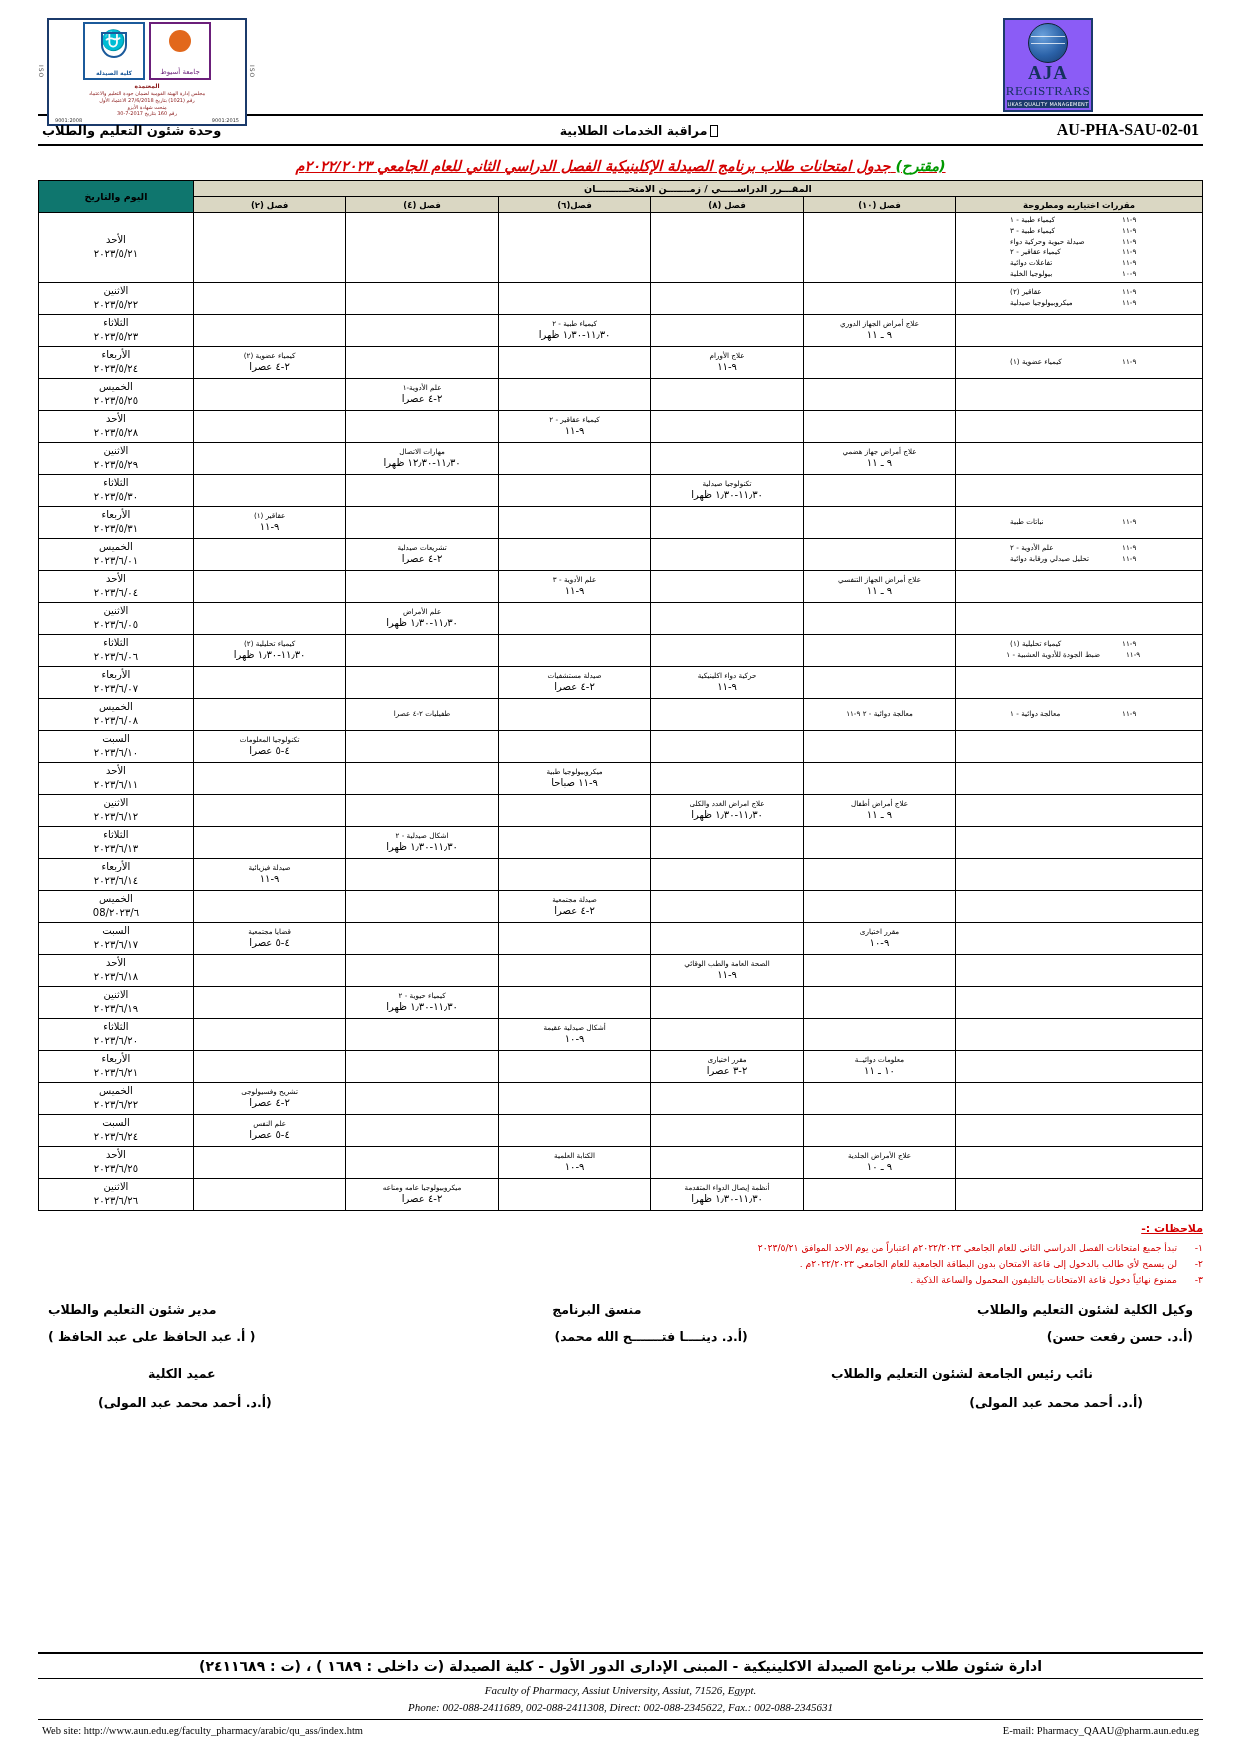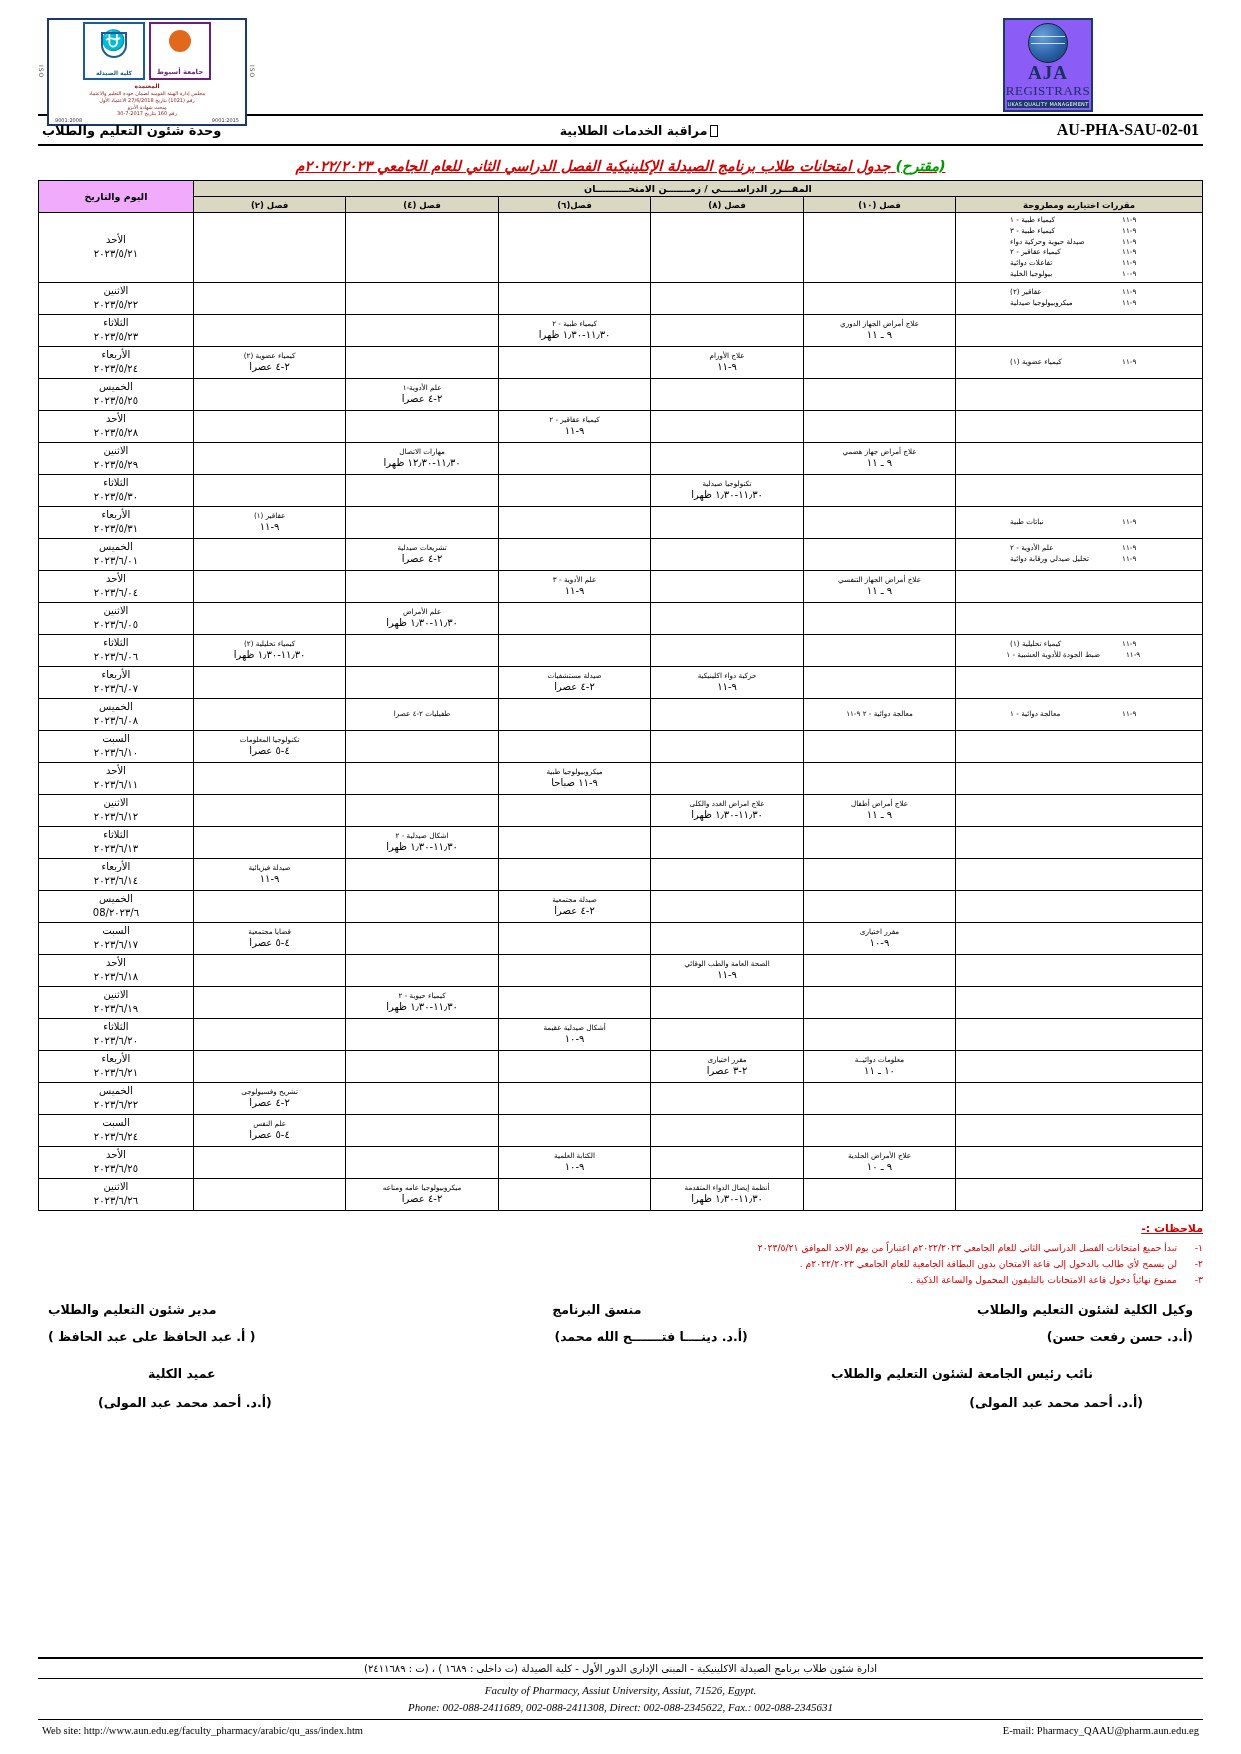--- a/index.html
+++ b/index.html
@@ -36,21 +36,21 @@
   .aja-bar { margin-top:1px; width:82px; background:#1b3a6b; color:#fff; font-size:5px; text-align:center; letter-spacing:.3px; padding:1px 0; }
 
   .logo-right { display:flex; align-items:center; gap:2px; }
   .iso-side { font-size:6px; color:#4a4a4a; letter-spacing:1px; writing-mode:vertical-rl; }
   .cert-box { border:2px solid #1b3a6b; padding:2px 4px 1px; background:#fff; width:200px; }
   .cert-emblems { display:flex; gap:4px; justify-content:center; }
   .emb { width:62px; height:58px; border:2px solid #6b1f7a; position:relative; background:#fff; }
   .emb.uni { border-color:#6b1f7a; }
   .emb.pha { border-color:#1b5a9b; }
   .emb .sun { position:absolute; top:6px; left:50%; transform:translateX(-50%); width:22px; height:22px; border-radius:50%; background:#e2681c; }
-  .emb .lbl { position:absolute; bottom:2px; left:0; right:0; text-align:center; font-size:7px; color:#6b1f7a; font-weight:700; line-height:1; }
+  .emb .lbl { position:absolute; bottom:2px; left:0; right:0; text-align:center; font-size:7px; color:#6b1f7a; font-weight:400; line-height:1; }
   .emb .bowl { position:absolute; top:8px; left:50%; transform:translateX(-50%); width:26px; height:26px; border:2px solid #1b5a9b; border-radius:0 0 13px 13px; }
   .emb .snake { position:absolute; top:6px; left:50%; transform:translateX(-50%); font-size:20px; color:#1b8a3a; line-height:1; }
   .emb .lbl2 { position:absolute; bottom:2px; left:0; right:0; text-align:center; font-size:6px; color:#1b5a9b; font-weight:700; }
   .cert-cap { text-align:center; font-size:5px; color:#8a1a1a; line-height:1.35; margin-top:2px; }
   .cert-cap .big { font-size:6px; font-weight:700; }
   .cert-nums { display:flex; justify-content:space-between; font-size:5px; color:#333; padding:0 2px; }
 
   
   .unitbar {
     border-top:2px solid #000; border-bottom:2px solid #000;
@@ -66,21 +66,21 @@
     text-align:center; margin:12px 0 6px; font-size:14.5px; font-weight:700;
     color:#d40000; text-decoration:underline; font-style:italic;
   }
   .title .prop { color:#009900; }
 
   
   table.sched { width:100%; border-collapse:collapse; table-layout:fixed; }
   table.sched td, table.sched th { border:1px solid #000; vertical-align:middle; }
   .hrow1 th { background:#dad7c3; height:16px; font-size:9.5px; font-weight:700; }
   .hrow2 th { background:#dad7c3; height:16px; font-size:8.5px; font-weight:700; }
-  .hrow1 th.blank, .hrow2 th.datehdr { background:#f0abfc; }
+  .hrow1 th.blank, .hrow2 th.datehdr { background:#0f766e; }
   td.cell { height:31px; padding:1px 3px; text-align:center; font-size:7.2px; line-height:1.35; }
   td.datecell { text-align:center; font-size:10px; font-weight:400; line-height:1.45; }
   td.elect { text-align:center; font-size:7.2px; line-height:1.5; padding:2px 6px; }
   .erow { display:flex; justify-content:center; gap:26px; white-space:nowrap; }
   .erow .nm { min-width:86px; text-align:left; }
   .erow .tm { min-width:26px; text-align:left; }
   .sub { display:block; font-size:10px; }
   td.tall { height:56px; }
 
   
@@ -93,21 +93,21 @@
   
   .sig { margin-top:14px; font-size:12.5px; font-weight:700; }
   .sig-row { display:flex; justify-content:space-between; padding:0 10px; }
   .sig-row.names { margin-top:12px; }
   .sig-row2 { display:flex; justify-content:space-between; padding:0 110px; margin-top:22px; }
   .sig-row3 { display:flex; justify-content:space-between; padding:0 60px; margin-top:14px; }
   .sig-col { text-align:left; }
 
   
   .footer { position:absolute; left:38px; right:38px; bottom:18px; }
-  .fbar { border-top:2px solid #000; border-bottom:1px solid #000; padding:4px 2px; text-align:center; font-size:10px; font-weight:400; }
+  .fbar { border-top:2px solid #000; border-bottom:1px solid #000; padding:4px 2px; text-align:center; font-size:14px; font-weight:700; }
   .flines { text-align:center; font-family:"Liberation Serif",serif; font-size:11px; direction:ltr; line-height:1.5; padding:3px 0 4px; border-bottom:1px solid #000;}
   .flines i { font-style:italic; }
   .fweb { display:flex; justify-content:space-between; direction:ltr; font-family:"Liberation Serif",serif; font-size:10.5px; padding:5px 4px 0; }
 </style>
 </head>
 <body>
 
 <div class="page">
 
   <div class="hdr">

